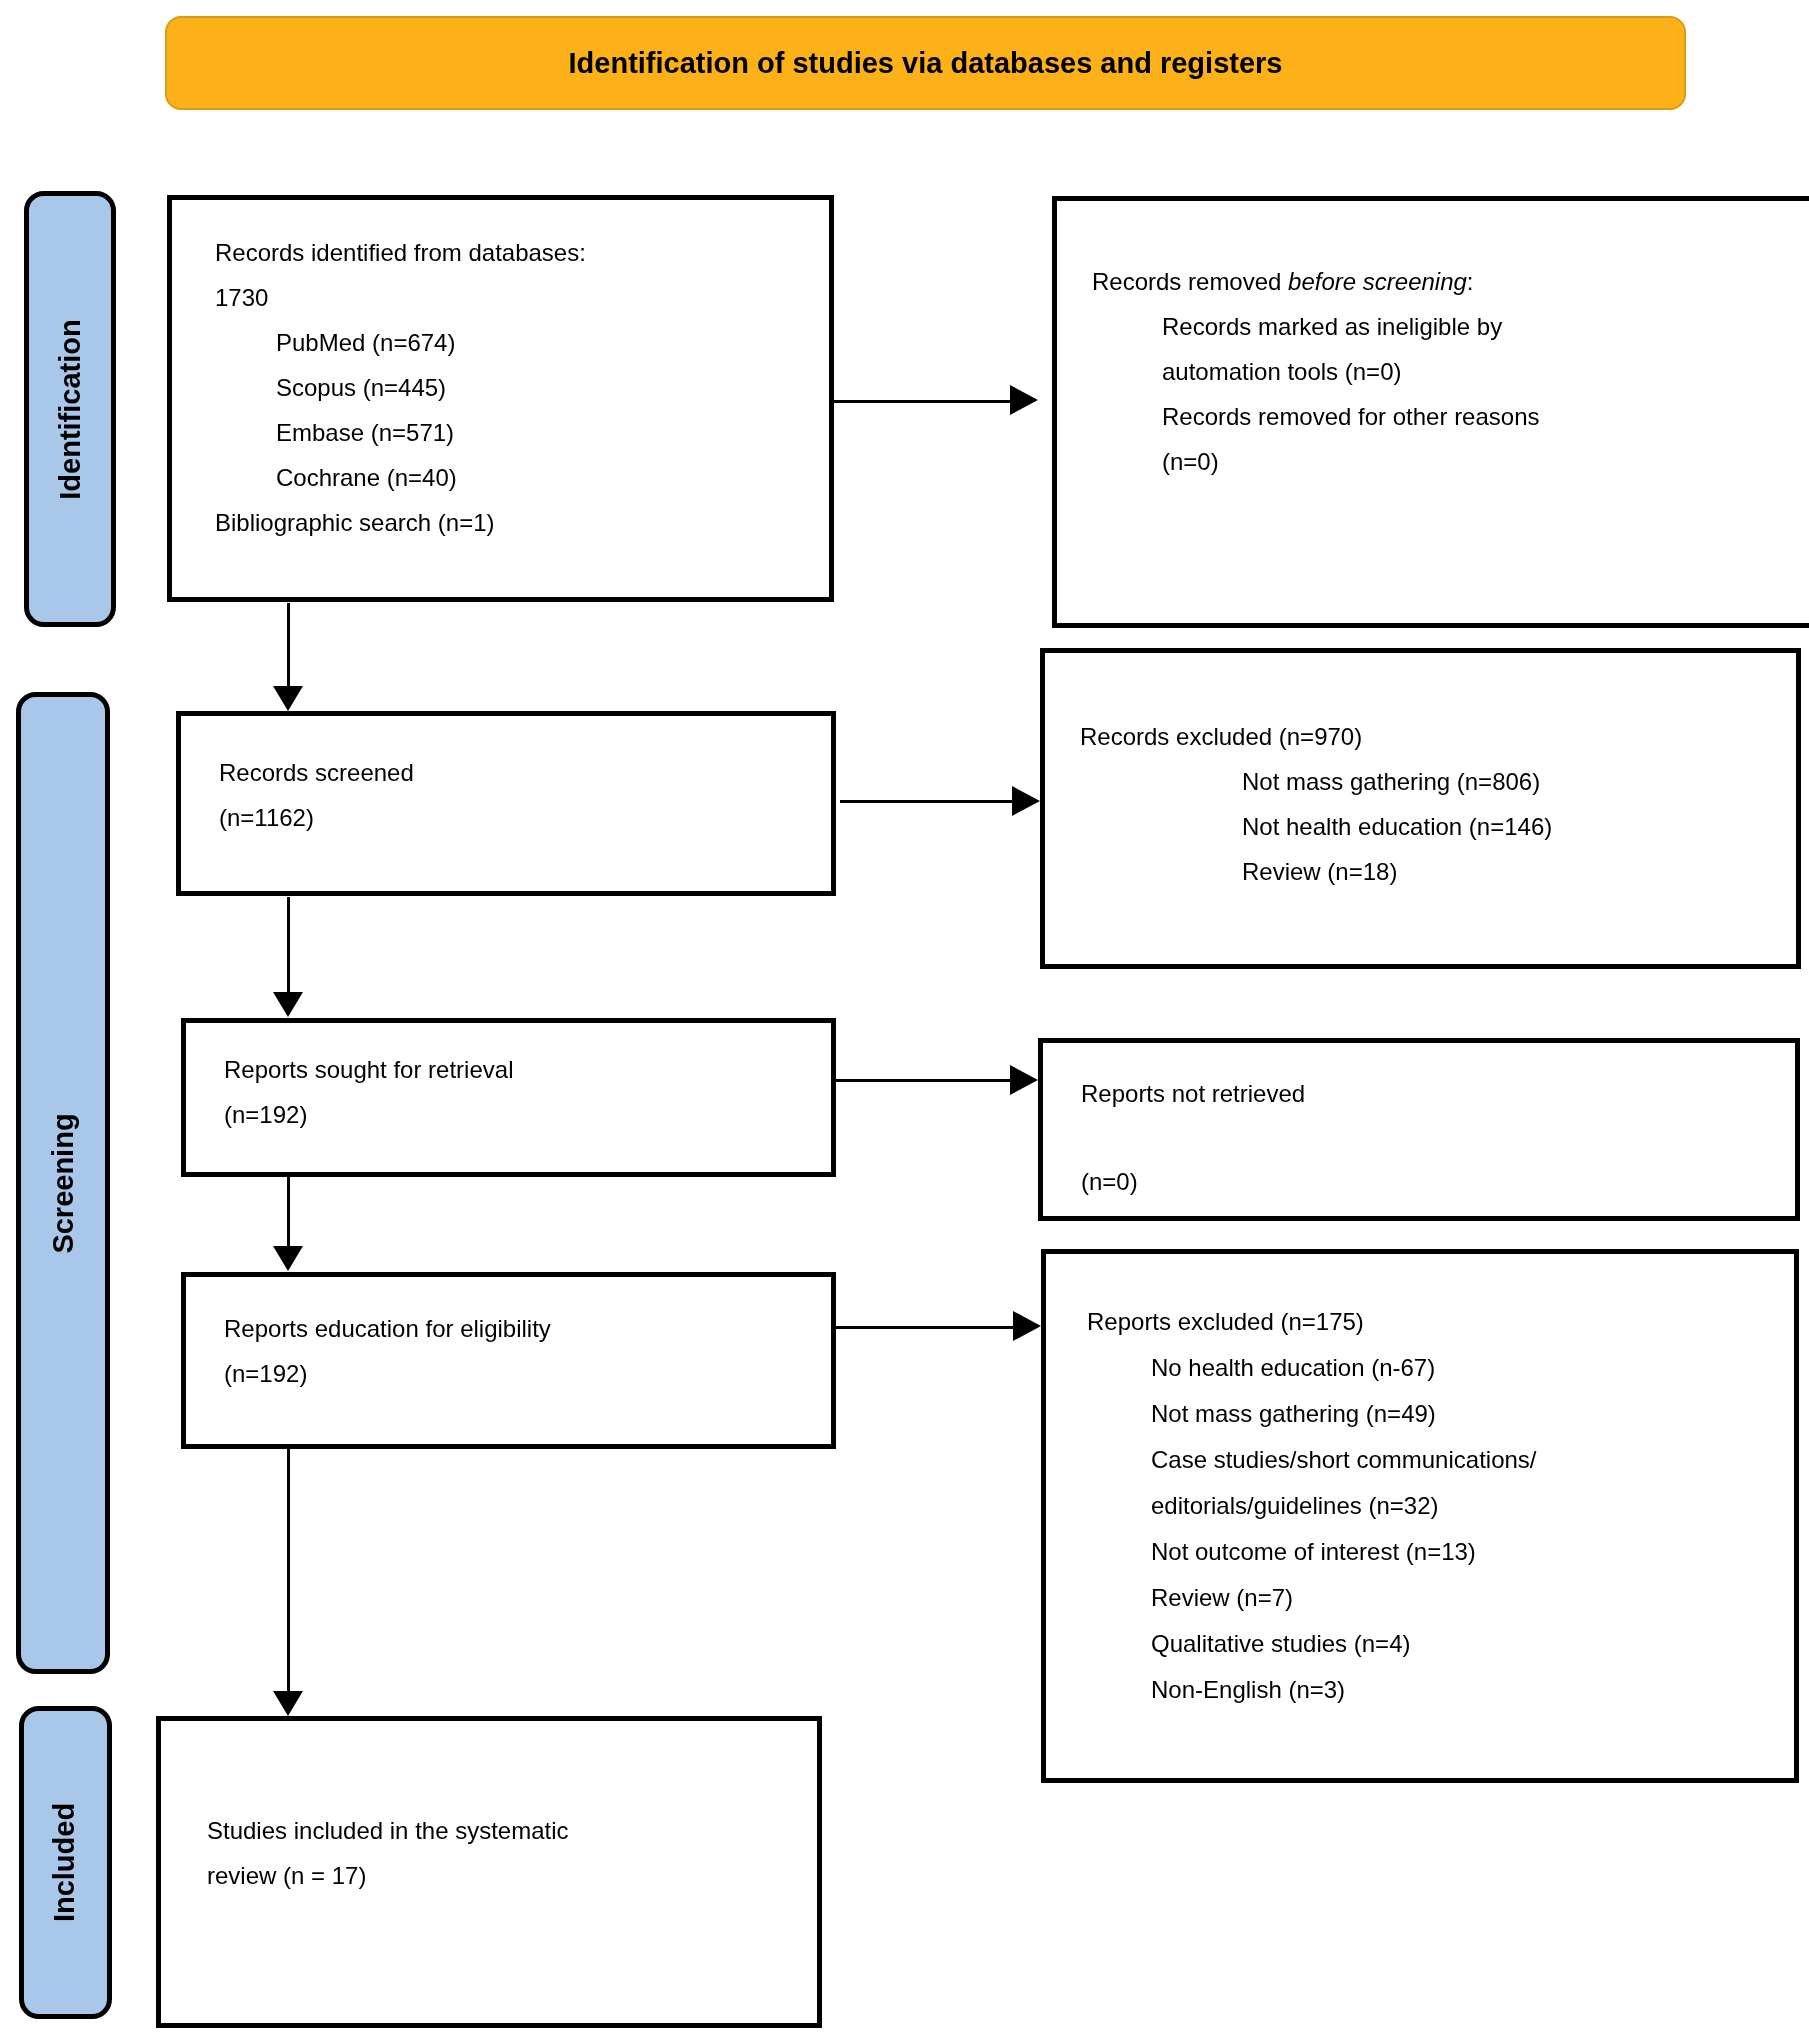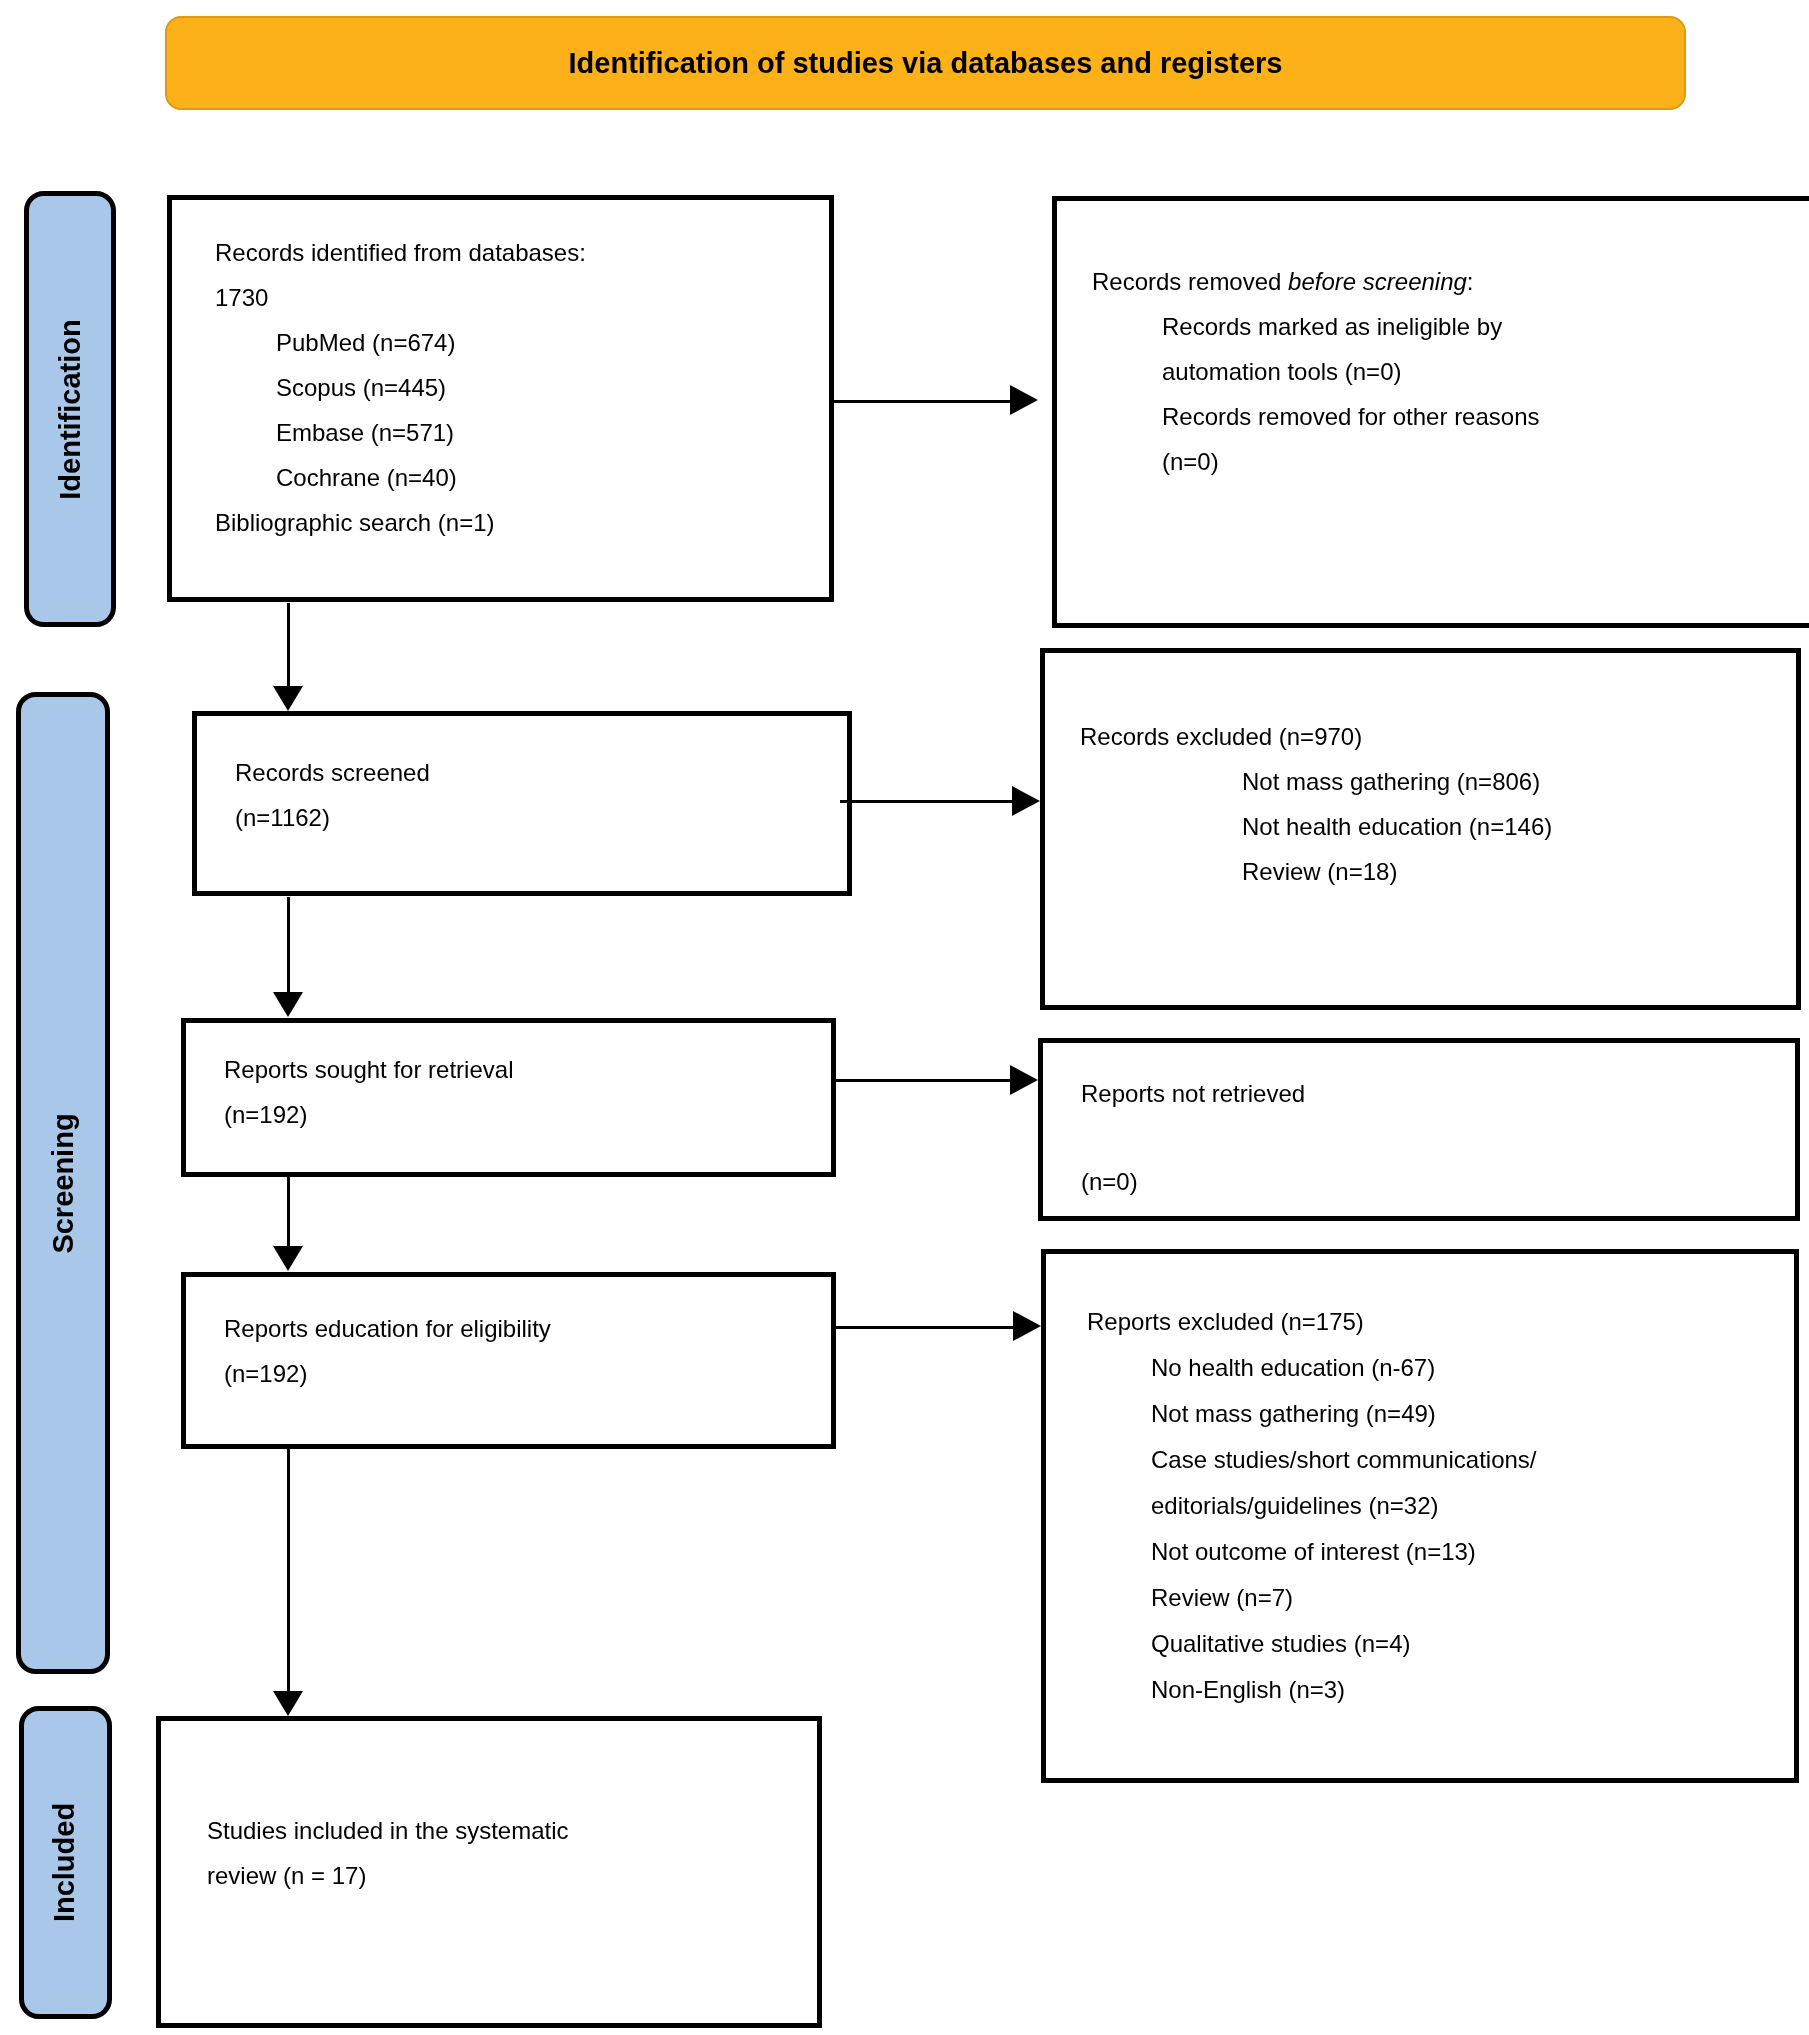--- a/index.html
+++ b/index.html
@@ -39,22 +39,22 @@
   .box{
     position:absolute;
     background:#ffffff;
     border:5.2px solid #000;
     box-sizing:border-box;
     font-size:24px;
     line-height:45px;
   }
   #box-identified{left:167px; top:195px; width:667px; height:407px; padding:30px 17.4px 0 43px;}
   #box-removed{left:1038px; top:196px; width:762px; height:432px; padding:58px 17px 0 35px;margin-left:14px;}
-  #box-screened{left:192px; top:711px; width:660px; height:185px; padding:34px 11.6px 0 38px;}
-  #box-excluded-records{left:1040px; top:648px; width:761px; height:362px; padding:61px 11.6px 0 35px;}
+  #box-screened{left:176px; top:711px; width:660px; height:185px; padding:34px 11.6px 0 38px;}
+  #box-excluded-records{left:1040px; top:648px; width:761px; height:321px; padding:61px 11.6px 0 35px;}
   #box-sought{left:181px; top:1018px; width:655px; height:159px; padding:24px 11.6px 0 38px;}
   #box-not-retrieved{left:1038px; top:1038px; width:762px; height:183px; padding:28px 11.6px 0 38px;}
   #box-assessed{left:181px; top:1272px; width:655px; height:177px; padding:29px 11.6px 0 38px;}
   #box-excluded-reports{left:1041px; top:1249px; width:758px; height:534px; padding:45px 11.6px 0 41px; line-height:46px;}
   #box-included-studies{left:156px; top:1716px; width:666px; height:312px; padding:87px 11.6px 0 46px;}
   .ind-a{padding-left:61px;}
   .ind-b{padding-left:70px;}
   .ind-d{padding-left:162px;}
   .ind-h{padding-left:64px;}
   .gap{height:43px;}

